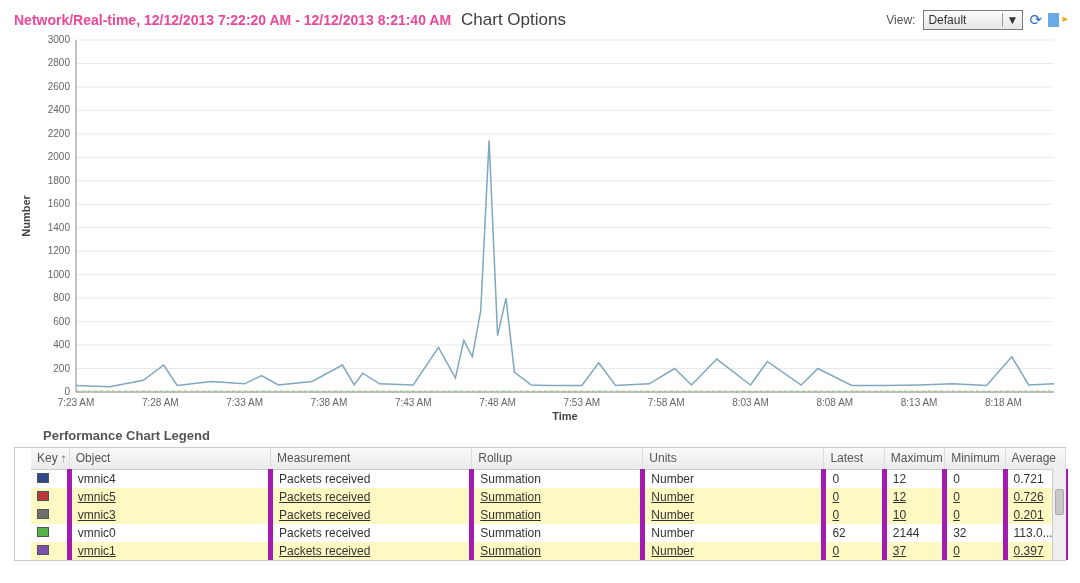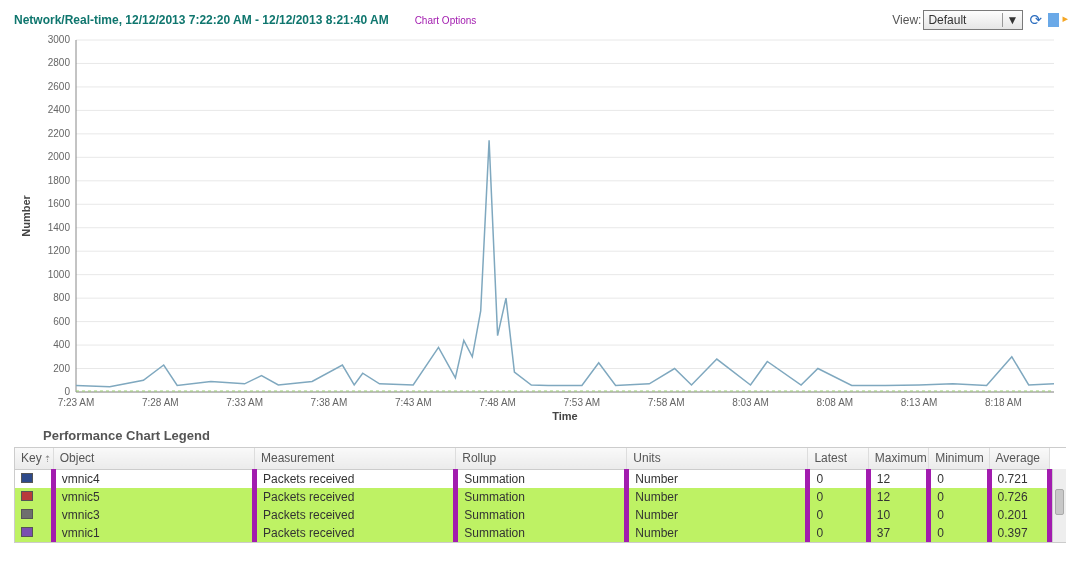--- a/index.html
+++ b/index.html
@@ -10,24 +10,24 @@
     font-size: 12px;
     color: #333;
     background: #fff;
     width: 1080px;
   }
   .toolbar {
     display: flex;
     align-items: center;
     margin-bottom: 4px;
   }
-  .toolbar-title { color: #0f766e; font-weight: bold; font-size: 12px; margin-right: 26px; }
-  .chart-options-link { color: #a21caf; font-size: 10px; cursor: pointer; }
+  .toolbar-title { color: #ec4899; font-weight: bold; font-size: 14px; margin-right: 10px; }
+  .chart-options-link { color: #404040; font-size: 17px; cursor: pointer; }
   .toolbar-spacer { flex: 1; }
-  .view-label { color: #555; margin-right: 2px; font-size: 12px; }
+  .view-label { color: #555; margin-right: 8px; font-size: 12px; }
   .view-select {
     border: 1px solid #7a7a7a;
     background: linear-gradient(#fdfdfd,#e6e6e6);
     height: 20px; width: 100px;
     display: inline-flex; align-items: center;
     padding: 0 4px; font-size: 12px;
     justify-content: space-between;
   }
   .view-select .caret { border-left: 1px solid #999; padding-left: 4px; color: #333; }
   .refresh-icon { color: #2b6dbf; font-size: 15px; margin: 0 6px; cursor: pointer; }
@@ -44,32 +44,32 @@
   .legend-title { color:#555; font-weight:bold; font-size:13px; margin-top:6px; margin-bottom:4px;padding-left:29px;}
   .legend-table-outer { position: relative; border: 1px solid #ccc; border-right: none;}
   .legend-scroll {
     position:absolute; right:0; top:21px; bottom:0; width:14px;
     background:#eee; border-left:1px solid #ccc;
   }
   .legend-scroll .thumb{
     position:absolute; left:2px; right:2px; top:20px; height:26px;
     background:#c8c8c8; border:1px solid #aaa; border-radius:2px;
   }
-  table.legend { width: calc(100% - 14px); border-collapse: collapse; font-size: 12px; table-layout: fixed;}
+  table.legend { width: calc(100% - 14px); border-collapse: collapse; font-size: 12px; table-layout: fixed; margin-left: 16px;}
   table.legend th {
     text-align:left; font-weight:normal; color:#555;
     background: linear-gradient(#f9f9f9,#ebebeb);
     border-bottom:1px solid #ccc; border-right:1px solid #ddd;
     padding:3px 6px; height:21px;
   }
   table.legend td {
     padding:2px 6px; color:#333; border-right:5px solid #a21caf;
     white-space: nowrap; overflow:hidden; text-overflow: ellipsis;
   }
-  table.legend tr.alt td{ background:#bef264; }
+  table.legend tr.alt td{ background:#fef9c3;text-decoration:underline; }
   table.legend td.num, table.legend th.num { }
   .key-col{ width:38px; }
   .swatch-inner{ width:12px; height:10px; display:inline-block; border:1px solid #555;}
   .obj-col{ width:200px; } .meas-col{width:200px;} .roll-col{width:170px;} .unit-col{width:180px;}
   .num-col{width:60px;}
   .sort-icon{ font-size:9px; color:#888; margin-left:2px;}
   .axis-text{ font-size:10px; fill:#666;}
   .axis-label{ font-size:11px; fill:#444; font-weight:bold;}
   .grid-line{ stroke:#e8e8e8; stroke-width:1;}
   .axis-line{ stroke:#888; stroke-width:1;}
@@ -202,20 +202,31 @@
           <td><span class="swatch-inner" style="background:#6e6e6e"></span></td>
           <td>vmnic3</td>
           <td>Packets received</td>
           <td>Summation</td>
           <td>Number</td>
           <td class="num">0</td>
           <td class="num">10</td>
           <td class="num">0</td>
           <td class="num">0.201</td>
         </tr>
+        <tr>
+          <td><span class="swatch-inner" style="background:#58b24a"></span></td>
+          <td>vmnic0</td>
+          <td>Packets received</td>
+          <td>Summation</td>
+          <td>Number</td>
+          <td class="num">62</td>
+          <td class="num">2144</td>
+          <td class="num">32</td>
+          <td class="num">113.0...</td>
+        </tr>
         <tr class="alt">
           <td><span class="swatch-inner" style="background:#7a4fb0"></span></td>
           <td>vmnic1</td>
           <td>Packets received</td>
           <td>Summation</td>
           <td>Number</td>
           <td class="num">0</td>
           <td class="num">37</td>
           <td class="num">0</td>
           <td class="num">0.397</td>

